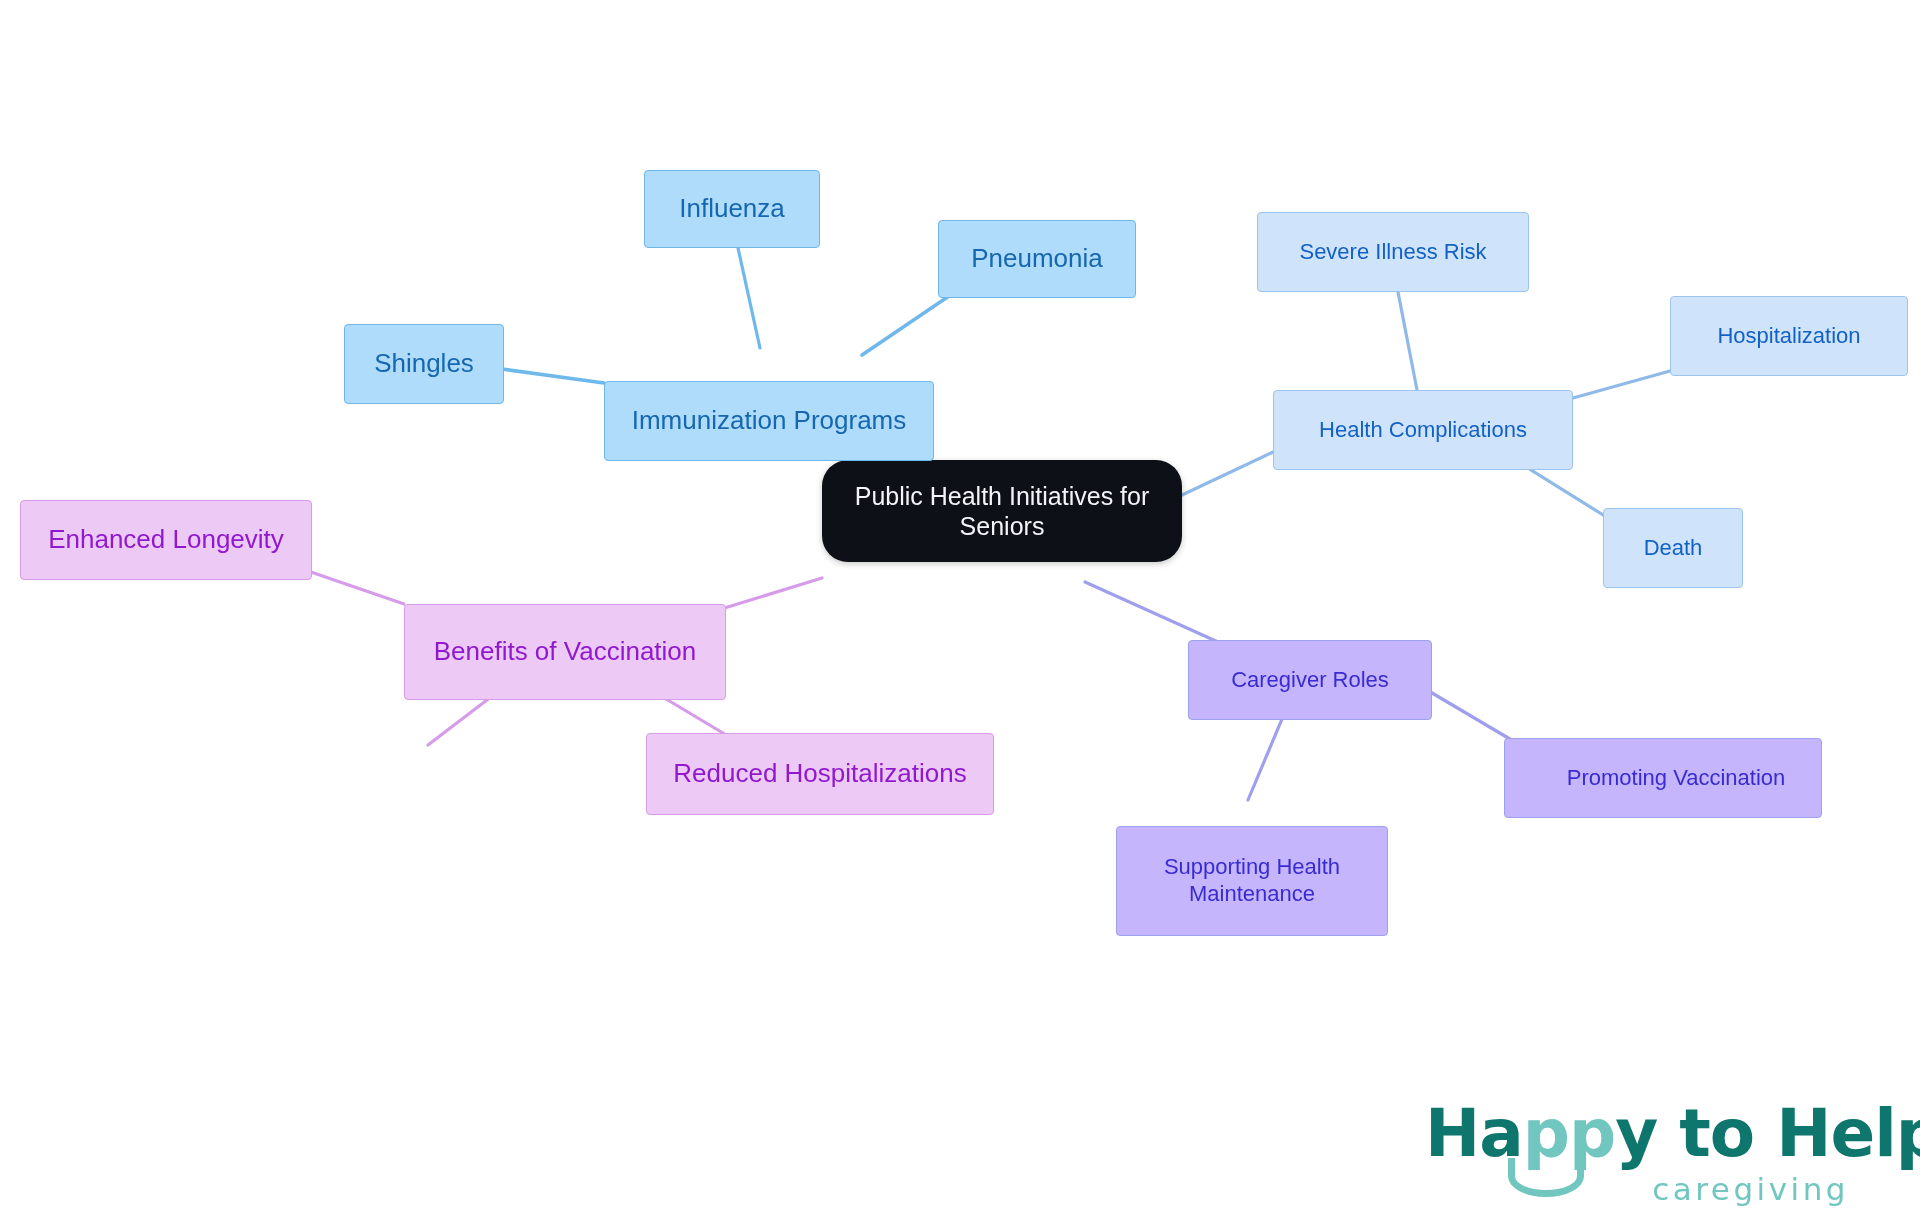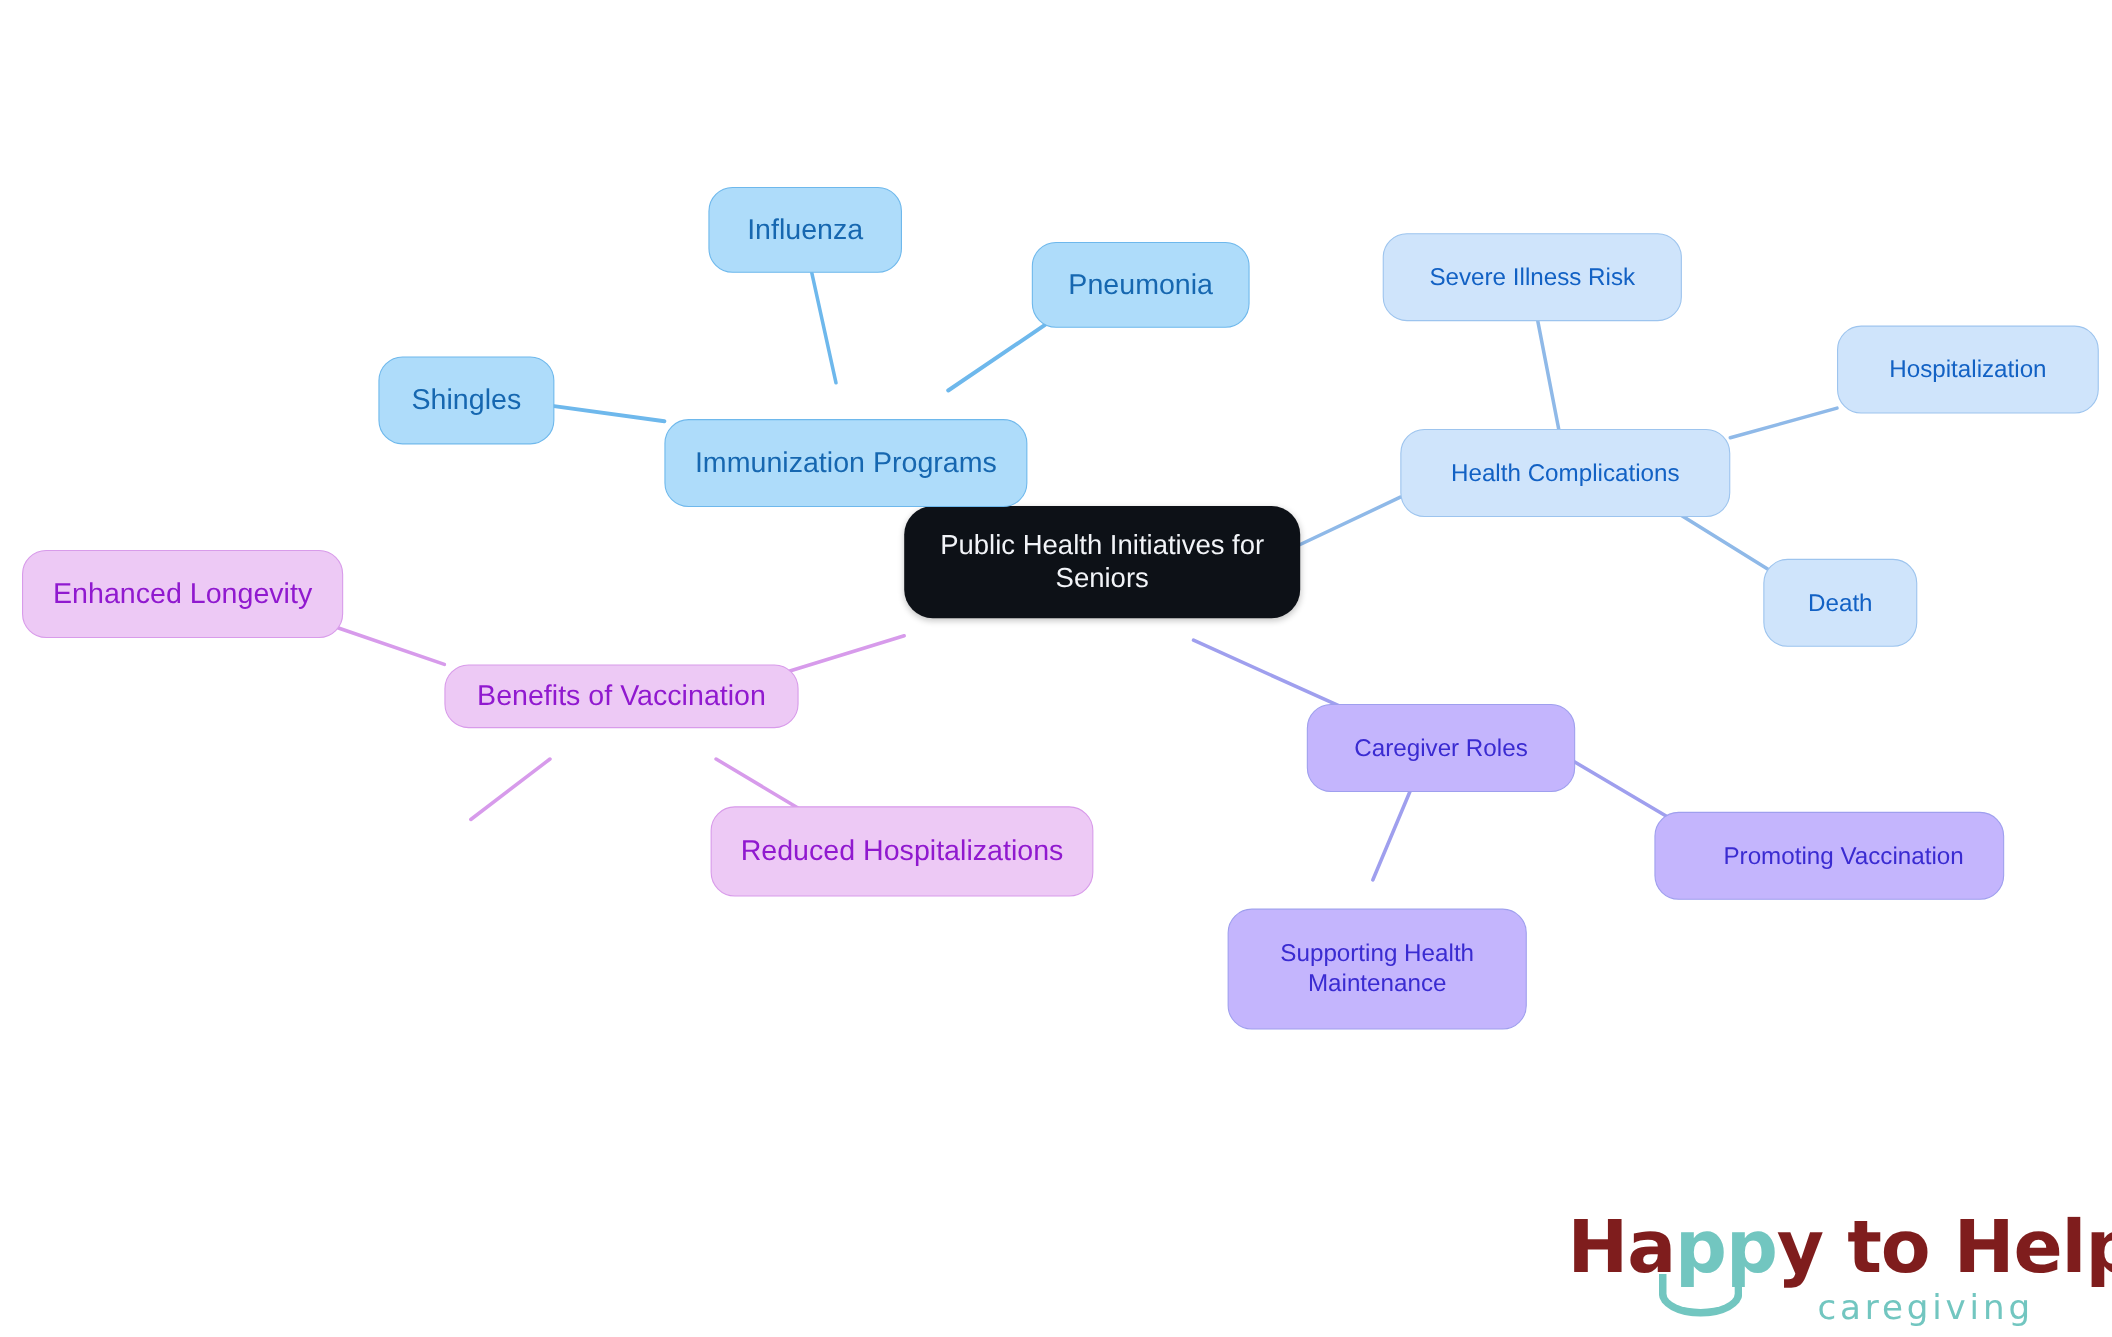--- a/index.html
+++ b/index.html
@@ -27,21 +27,21 @@
     height: 1215px;
     pointer-events: none;
   }
   .node {
     position: absolute;
     box-sizing: border-box;
     display: flex;
     align-items: center;
     justify-content: center;
     text-align: center;
-    border-radius: 22px;
+    border-radius: 4px;
     border-style: solid;
     border-width: 1.5px;
     line-height: 1.22;
     padding: 4px 10px;
     white-space: pre-line;
   }
   .node-root {
     border-radius: 26px;
     border: none;
     background: #0D1117;
@@ -85,21 +85,21 @@
   .logo-wordmark {
     position: absolute;
     left: 0;
     top: 0;
     font-size: 66px;
     font-weight: bold;
     letter-spacing: -1px;
     white-space: nowrap;
     font-family: "DejaVu Sans", "Liberation Sans", sans-serif;
   }
-  .logo-coral { color: #7f1d1d; }
+  .logo-coral { color: #0f766e; }
   .logo-teal  { color: #72C6C0; }
   .logo-smile {
     position: absolute;
     left: 83px;
     top: 63px;
     width: 62px;
     height: 32px;
     border: 7px solid #72C6C0;
     border-top: none;
     border-bottom-left-radius: 62px 34px;
@@ -166,21 +166,21 @@
   <div class="node node-sky" style="left:344px; top:324px; width:160px; height:80px;">Shingles</div>
 
   <div class="node node-pale" style="left:1273px; top:390px; width:300px; height:80px;">Health Complications</div>
 
   <div class="node node-pale" style="left:1257px; top:212px; width:272px; height:80px;">Severe Illness Risk</div>
 
   <div class="node node-pale" style="left:1670px; top:296px; width:238px; height:80px;">Hospitalization</div>
 
   <div class="node node-pale" style="left:1603px; top:508px; width:140px; height:80px;">Death</div>
 
-  <div class="node node-lilac" style="left:404px; top:604px; width:322px; height:58px;">Benefits of Vaccination</div>
+  <div class="node node-lilac" style="left:404px; top:604px; width:322px; height:96px;">Benefits of Vaccination</div>
 
   <div class="node node-lilac" style="left:20px; top:500px; width:292px; height:80px;">Enhanced Longevity</div>
 
 
   <div class="node node-lilac" style="left:646px; top:733px; width:348px; height:82px;">Reduced Hospitalizations</div>
 
   <div class="node node-peri" style="left:1188px; top:640px; width:244px; height:80px;">Caregiver Roles</div>
 
   <div class="node node-peri" style="left:1116px; top:798px; width:272px; height:110px;margin-top:28px;">Supporting Health
 Maintenance</div>

